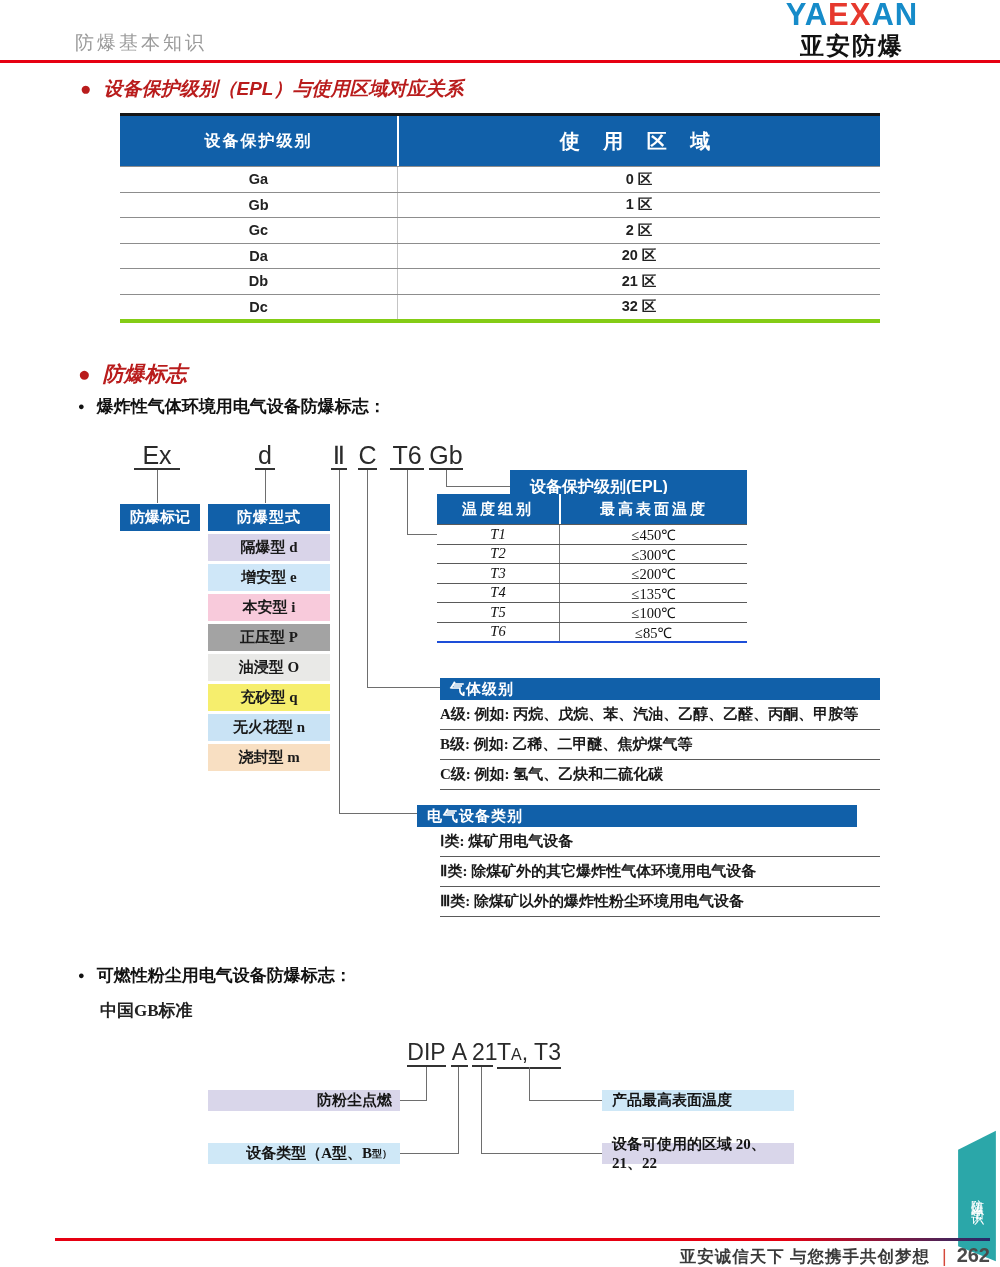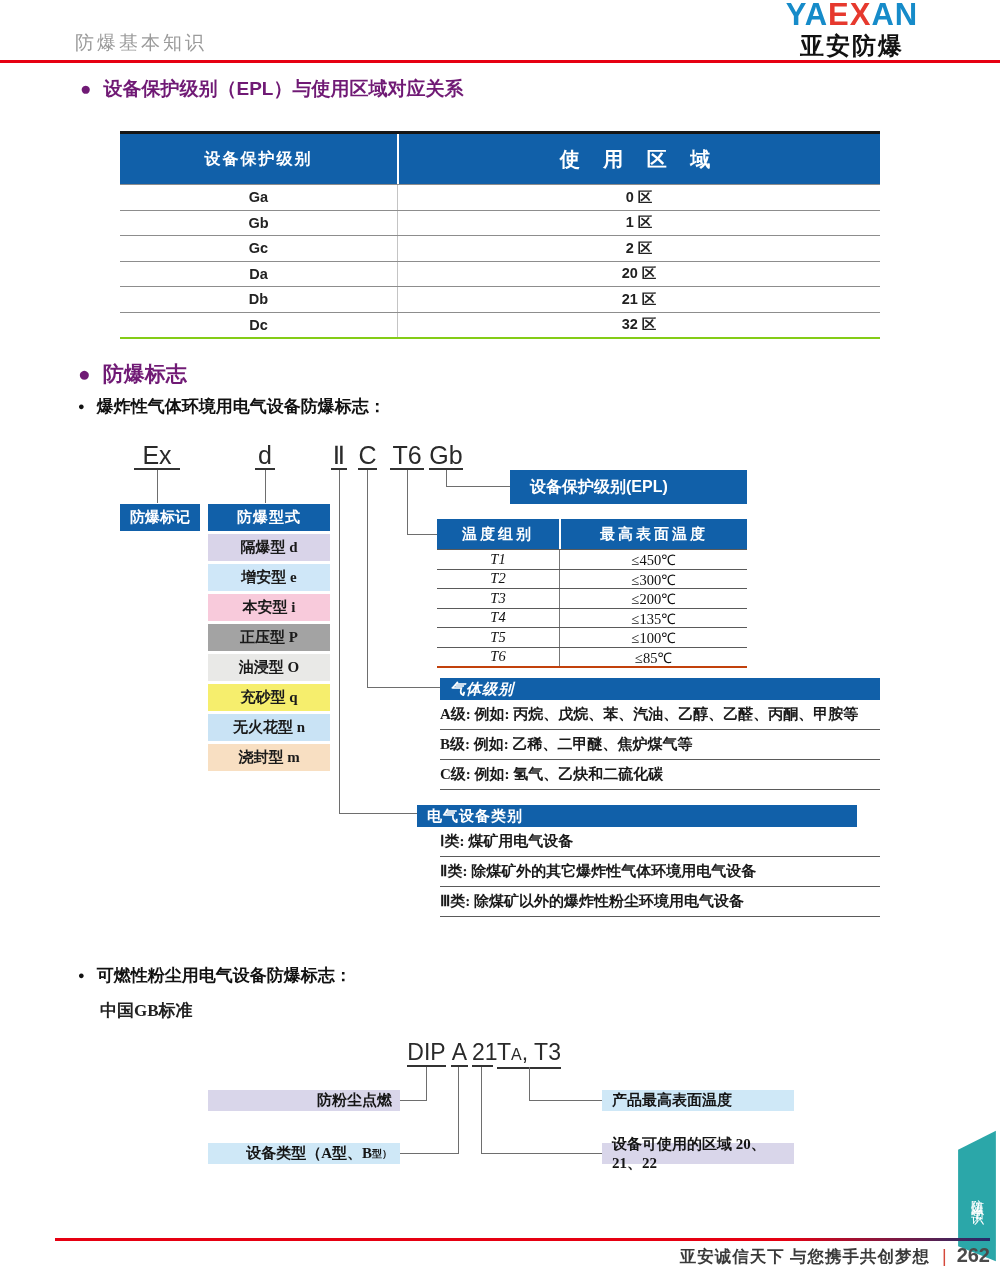--- a/index.html
+++ b/index.html
@@ -10,31 +10,31 @@
   
   .page-label{left:75px;top:30px;font-size:19px;color:#9b9b9b;letter-spacing:3px;}
   .logo{left:762px;top:0px;width:180px;text-align:center;font-weight:bold;
         font-size:31px;letter-spacing:1px;line-height:30px;}
   .logo .lb{color:#168bc9;} .logo .lr{color:#e6392e;}
   .logo-sub{left:762px;top:30px;width:180px;text-align:center;font-weight:bold;
         font-size:24px;letter-spacing:2px;color:#111;}
   .top-rule{left:0;top:60px;width:1000px;height:3px;background:#e60012;}
 
   
-  .sec-title{color:#701a75;font-weight:bold;}
+  .sec-title{color:#b91c1c;font-weight:bold;font-style:italic;}
   .bullet{display:inline-block;margin-right:12px;}
   .t1{left:80px;top:76px;font-size:19px;}
   .t2{left:78px;top:360px;font-size:21px;}
   .sub-title{font-weight:bold;color:#111;font-size:17px;}
   .t3{left:78px;top:395px;}
   .t4{left:78px;top:964px;}
   .gb-std{left:100px;top:999px;font-family:"Liberation Serif",serif;font-weight:bold;font-size:17px;}
 
   
-  .ztable{left:120px;top:131px;width:760px;border-top:3px solid #161616;border-bottom:2px solid #84cc16;}
+  .ztable{left:120px;top:113px;width:760px;border-top:3px solid #161616;border-bottom:4px solid #84cc16;}
   .ztable .zhead{display:flex;background:#1160a9;color:#fff;font-weight:bold;height:50px;}
   .ztable .zhead .c1{width:277px;border-right:2px solid #fff;display:flex;align-items:center;justify-content:center;font-size:16px;letter-spacing:2px;}
   .ztable .zhead .c2{flex:1;display:flex;align-items:center;justify-content:center;font-size:20px;letter-spacing:9px;}
   .zrow{display:flex;height:24.5px;border-top:1px solid #8d8d8d;font-weight:bold;font-size:14.5px;}
   .zrow:first-of-type{border-top:none;}
   .zrow .c1{width:277px;border-right:1px solid #c4c4c4;display:flex;align-items:center;justify-content:center;text-align:center;}
   .zrow .c2{flex:1;display:flex;align-items:center;justify-content:center;}
 
   
   .fletter{font-size:25px;color:#2a2a2a;text-align:center;border-bottom:2px solid #333;line-height:26px;}
@@ -49,21 +49,21 @@
   .bluebox{background:#1160a9;color:#fff;font-weight:bold;display:flex;align-items:center;}
   .center{justify-content:center;}
 
   
   .type-row{width:122px;height:27px;display:flex;align-items:center;justify-content:center;
             font-family:"Liberation Serif",serif;font-weight:600;font-size:15px;color:#1a1a1a;}
   .bg0{background:#d9d4e9;} .bg1{background:#cfe7f8;} .bg2{background:#f8cadb;} .bg3{background:#a3a3a3;}
   .bg4{background:#e9e9e7;} .bg5{background:#f6ee6d;} .bg6{background:#c9e3f5;} .bg7{background:#f8dfc2;}
 
   
-  .ttable{left:437px;top:519px;width:310px;border-bottom:2px solid #c2410c;}
+  .ttable{left:437px;top:494px;width:310px;border-bottom:2px solid #1d4ed8;}
   .ttable .thead{display:flex;height:30px;background:#1160a9;color:#fff;font-weight:bold;font-size:15px;}
   .ttable .thead .c1{width:122px;border-right:2px solid #fff;display:flex;align-items:center;justify-content:center;letter-spacing:3px;}
   .ttable .thead .c2{flex:1;display:flex;align-items:center;justify-content:center;letter-spacing:3px;}
   .trow{display:flex;height:18.5px;border-top:1px solid #5a5a5a;
         font-family:"Liberation Serif",serif;font-size:14.5px;color:#111;}
   .trow:first-of-type{border-top:none;}
   .trow .c1{width:122px;border-right:1px solid #777;display:flex;align-items:center;justify-content:center;font-style:italic;}
   .trow .c2{flex:1;display:flex;align-items:center;justify-content:center;}
 
   
@@ -195,21 +195,21 @@
     <div class="trow">
         <div class="c1">T5</div>
         <div class="c2">≤100℃</div>
       </div>
     <div class="trow">
         <div class="c1">T6</div>
         <div class="c2">≤85℃</div>
       </div>
   </div>
 
-  <div class="abs bluebox class-header" style="left:440px;top:678px;width:430px;font-style:italic;">气体级别</div>
+  <div class="abs bluebox class-header" style="left:440px;top:678px;width:430px;">气体级别</div>
   <div class="abs class-rows" style="left:440px;top:700px;">
     <div class="class-row">A级: 例如: 丙烷、戊烷、苯、汽油、乙醇、乙醛、丙酮、甲胺等</div>
     <div class="class-row">B级: 例如: 乙稀、二甲醚、焦炉煤气等</div>
     <div class="class-row">C级: 例如: 氢气、乙炔和二硫化碳</div>
   </div>
 
   <div class="abs bluebox class-header" style="left:417px;top:805px;width:430px;">电气设备类别</div>
   <div class="abs class-rows" style="left:440px;top:827px;">
     <div class="class-row">Ⅰ类: 煤矿用电气设备</div>
     <div class="class-row">Ⅱ类: 除煤矿外的其它爆炸性气体环境用电气设备</div>

